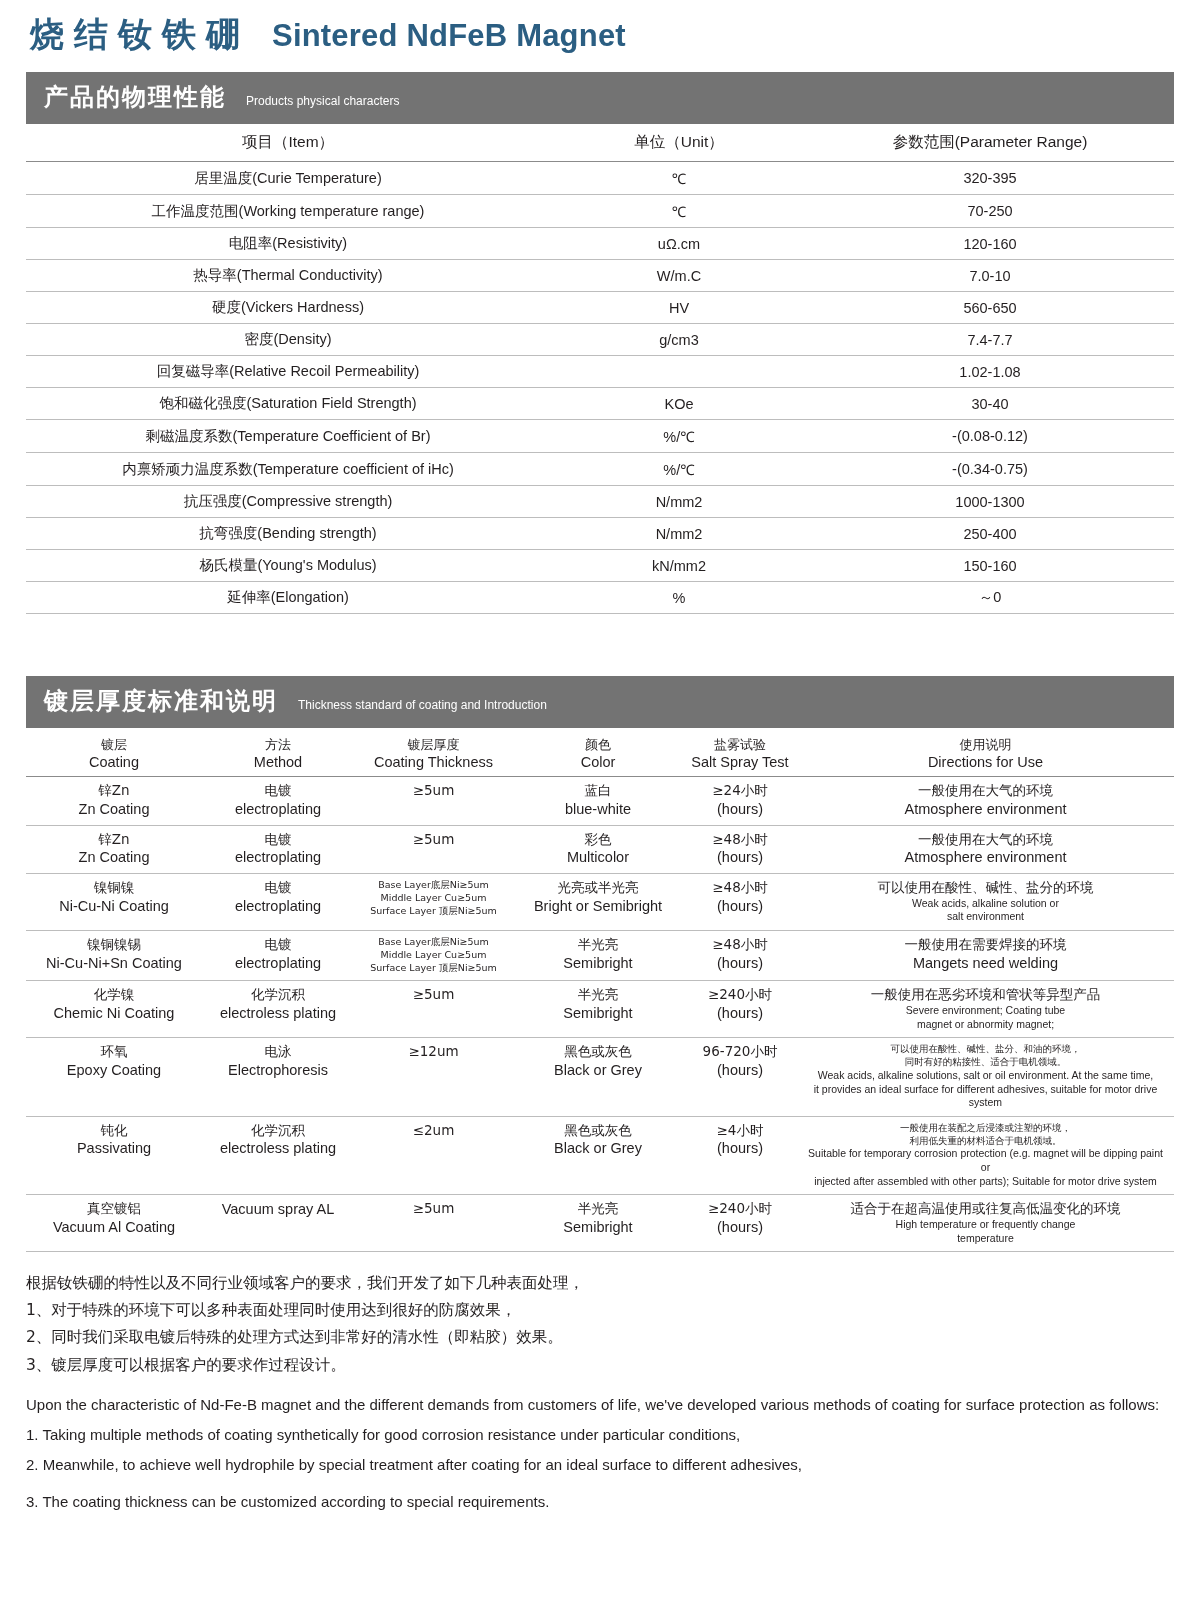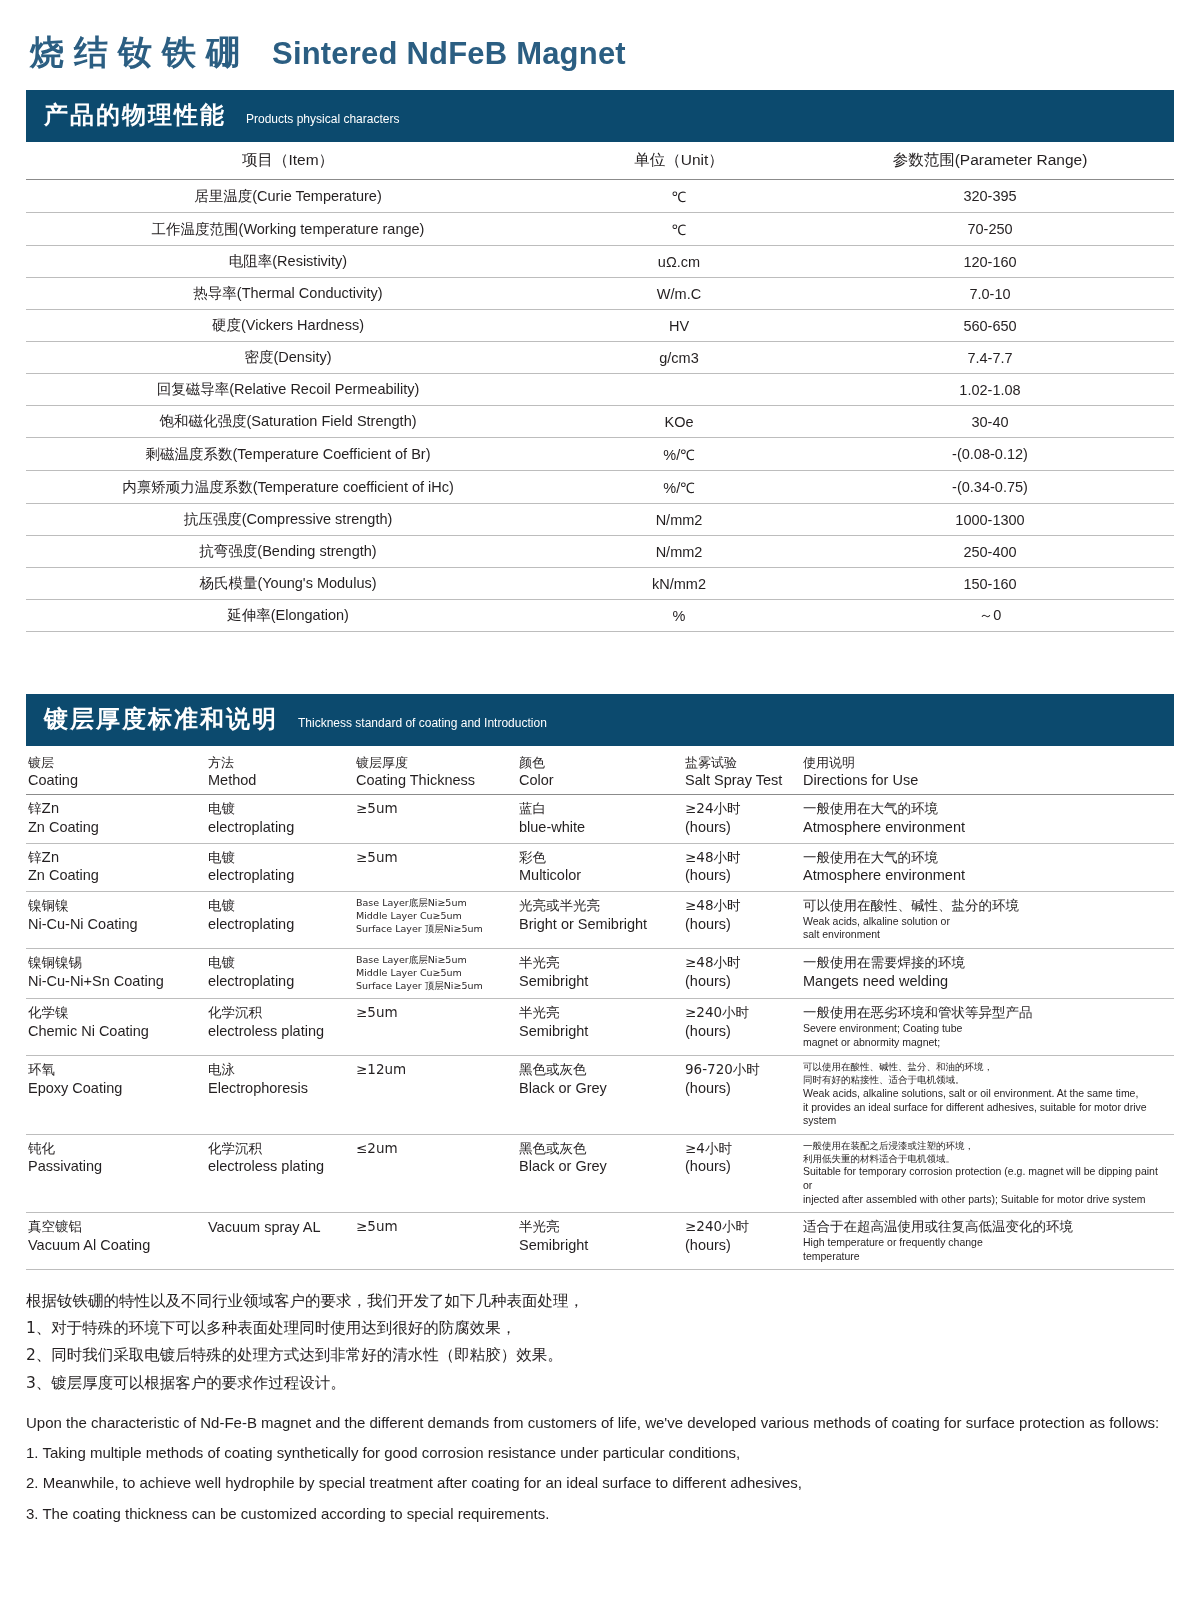--- a/index.html
+++ b/index.html
@@ -9,21 +9,21 @@
   }
   body {
     width: 1200px;
     height: 1597px;
     font-family: "Liberation Sans", sans-serif;
     color: #231f20;
     position: relative;
     overflow: hidden;
   }
   .page {
-    padding: 30px 26px 0 26px;
+    padding: 12px 26px 0 26px;
     box-sizing: border-box;
     width: 1200px;
   }
 
   
   .doc-title {
     display: flex;
     align-items: baseline;
     gap: 22px;
     padding-left: 4px;
@@ -38,21 +38,21 @@
   }
   .doc-title .en {
     font-size: 31px;
     font-weight: bold;
     color: #2b5e82;
     letter-spacing: 0.2px;
   }
 
   
   .section-bar {
-    background: #0c4a6e;
+    background: #737373;
     color: #ffffff;
     display: flex;
     align-items: baseline;
     gap: 20px;
     padding: 9px 18px 11px 18px;
     box-sizing: border-box;
   }
   .section-bar .cn {
     font-size: 24px;
     font-weight: bold;
@@ -93,21 +93,21 @@
   .phys-table .c-range { width: auto; }
   .phys-table tr:last-child td { border-bottom: 1px solid #bdbdbd; }
 
   .gap-block { height: 62px; }
 
   
   .coat-table {
     margin-top: 2px;
   }
   .coat-table th, .coat-table td {
-    text-align: left;
+    text-align: center;
     vertical-align: top;
     border-bottom: 1px solid #bdbdbd;
     padding: 5px 6px 6px 2px;
     font-weight: normal;
   }
   .coat-table thead th {
     border-bottom: 1px solid #8b8b8b;
     padding-top: 7px;
     padding-bottom: 5px;
   }
@@ -511,17 +511,17 @@
     <div id="notes-cn">
         <div class="note-cn">根据钕铁硼的特性以及不同行业领域客户的要求，我们开发了如下几种表面处理，</div>
         <div class="note-cn">1、对于特殊的环境下可以多种表面处理同时使用达到很好的防腐效果，</div>
         <div class="note-cn">2、同时我们采取电镀后特殊的处理方式达到非常好的清水性（即粘胶）效果。</div>
         <div class="note-cn">3、镀层厚度可以根据客户的要求作过程设计。</div>
       </div>
     <div class="note-en-block" id="notes-en">
         <div class="note-en" style="margin-top: 0px;">Upon the characteristic of Nd-Fe-B magnet and the different demands from customers of life, we've developed various methods of coating for surface protection as follows:</div>
         <div class="note-en" style="margin-top: 6px;">1. Taking multiple methods of coating synthetically for good corrosion resistance under particular conditions,</div>
         <div class="note-en" style="margin-top: 6px;">2. Meanwhile, to achieve well hydrophile by special treatment after coating for an ideal surface to different adhesives,</div>
-        <div class="note-en" style="margin-top: 6px;">3. The coating thickness can be customized according to special requirements.</div>
+        <div class="note-en" style="margin-top: 12px;">3. The coating thickness can be customized according to special requirements.</div>
       </div>
   </div>
 
 </div>
 
 </body></html>

